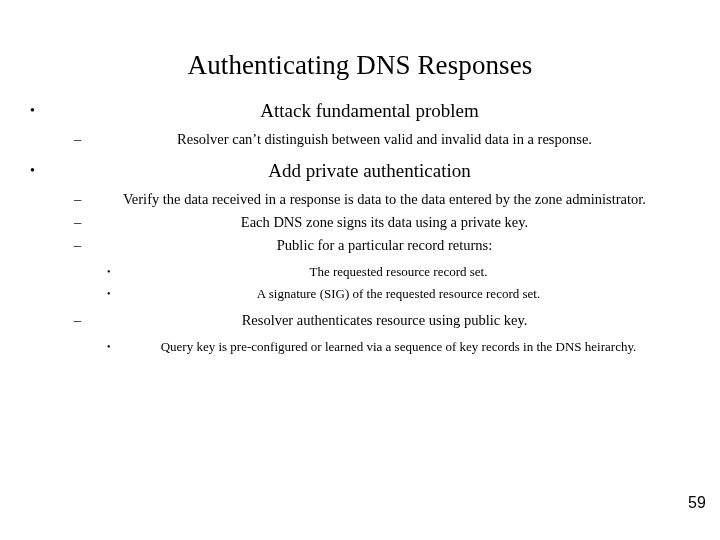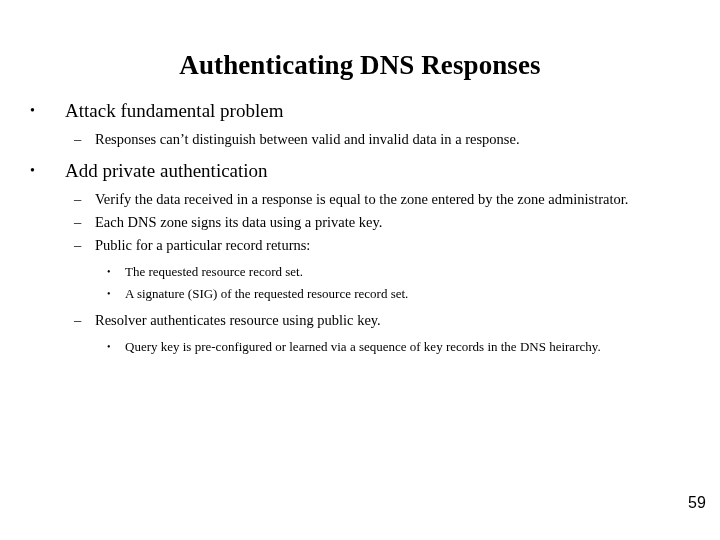--- a/index.html
+++ b/index.html
@@ -24,21 +24,21 @@
 
   
   .slide-title {
     position: absolute;
     left: 0;
     top: 30px;
     width: 720px;
     text-align: center;
     font-size: 27px;
     line-height: 34px;
-    font-weight: bold;
+    font-weight: normal;
     letter-spacing: 0.1px;
     color: #000000;
   }
 
   
   .body {
     position: absolute;
     left: 0;
     top: 98px;
     width: 720px;
@@ -51,20 +51,21 @@
 
   .marker {
     flex: 0 0 auto;
     text-align: left;
     color: #000000;
   }
 
   .btext {
     flex: 1 1 auto;
     color: #000000;
+    text-align: center;
   }
 
   
   .lvl1 {
     margin: 0 0 2px 0;
     padding-left: 30px;
     padding-right: 46px;
     font-size: 19px;
     line-height: 25px;
   }
@@ -127,31 +128,31 @@
 
   <div class="body">
 
     <div class="bullet-row lvl1">
       <span class="marker">•</span>
       <span class="btext">Attack fundamental problem</span>
     </div>
 
     <div class="bullet-row lvl2 gap-small">
       <span class="marker">–</span>
-      <span class="btext">Responses can’t distinguish between valid and invalid data in a response.</span>
+      <span class="btext">Resolver can’t distinguish between valid and invalid data in a response.</span>
     </div>
 
     <div class="bullet-row lvl1 gap-before">
       <span class="marker">•</span>
       <span class="btext">Add private authentication</span>
     </div>
 
     <div class="bullet-row lvl2 gap-small">
       <span class="marker">–</span>
-      <span class="btext">Verify the data received in a response is equal to the zone entered by the zone administrator.</span>
+      <span class="btext">Verify the data received in a response is data to the data entered by the zone administrator.</span>
     </div>
 
     <div class="bullet-row lvl2">
       <span class="marker">–</span>
       <span class="btext">Each DNS zone signs its data using a private key.</span>
     </div>
 
     <div class="bullet-row lvl2">
       <span class="marker">–</span>
       <span class="btext">Public for a particular record returns:</span>

